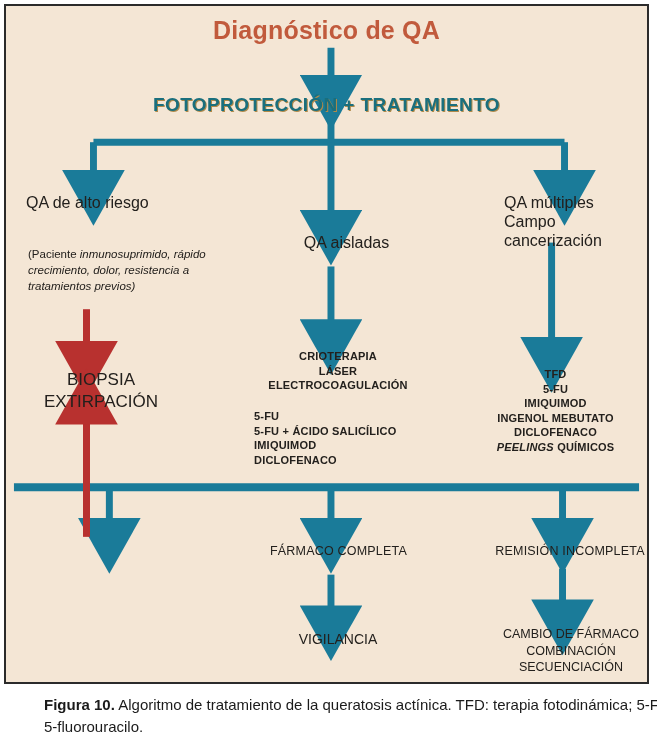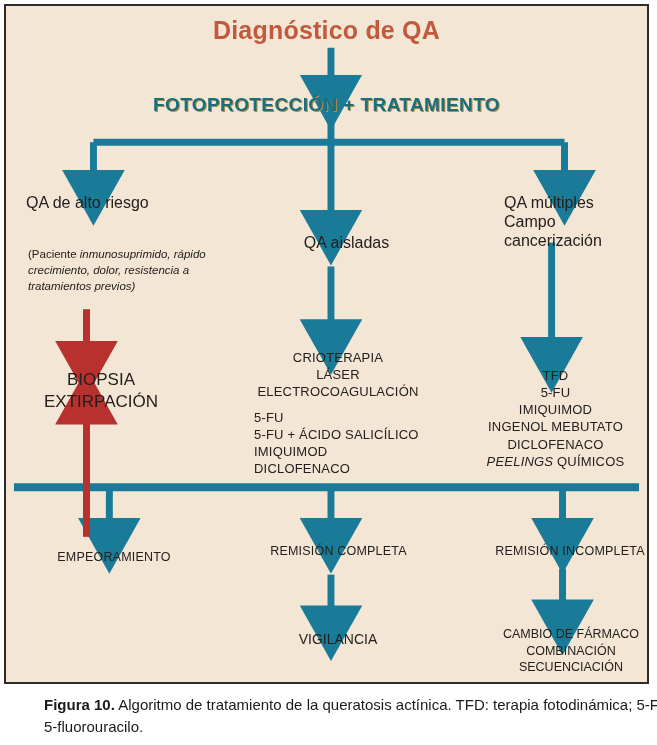--- a/index.html
+++ b/index.html
@@ -87,23 +87,24 @@
     top: 241px;
     width: 185px;
     font-size: 11.5px;
     font-style: italic;
     line-height: 1.38;
     color: #23201d;
   }
   #note-left .reg { font-style: normal; }
 
   .tx-block {
-    font-size: 13px;
+    font-size: 11px;
     line-height: 1.32;
     letter-spacing: 0.2px;
+    font-weight: bold;
   }
 
   #mid-block-a { left: 232px; top: 343px; width: 200px; text-align: center; }
   #mid-block-b { left: 248px; top: 403px; width: 200px; text-align: left; }
   #right-block { left: 452px; top: 361px; width: 195px; text-align: center; }
   #right-block .ital { font-style: italic; }
 
   #biopsia {
     left: 25px;
     top: 363px;
@@ -227,23 +228,22 @@
 5-FU + ÁCIDO SALICÍLICO
 IMIQUIMOD
 DICLOFENACO</div>
 
     <div class="node tx-block" id="right-block"><span>TFD
 5-FU
 IMIQUIMOD
 INGENOL MEBUTATO
 DICLOFENACO</span><br><span class="ital">PEELINGS</span><span> QUÍMICOS</span></div>
 
-    <div class="node outcome" id="out-left">EMPEORAMIENTO</div>
-
-    <div class="node outcome" id="out-mid">REMISIÓN COMPLETA</div>
+
+    <div class="node outcome" id="out-mid">FÁRMACO COMPLETA</div>
 
     <div class="node outcome" id="out-right">REMISIÓN INCOMPLETA</div>
 
     <div class="node" id="final-mid">VIGILANCIA</div>
 
     <div class="node" id="final-right">CAMBIO DE FÁRMACO
 COMBINACIÓN
 SECUENCIACIÓN</div>
 
   </div>

